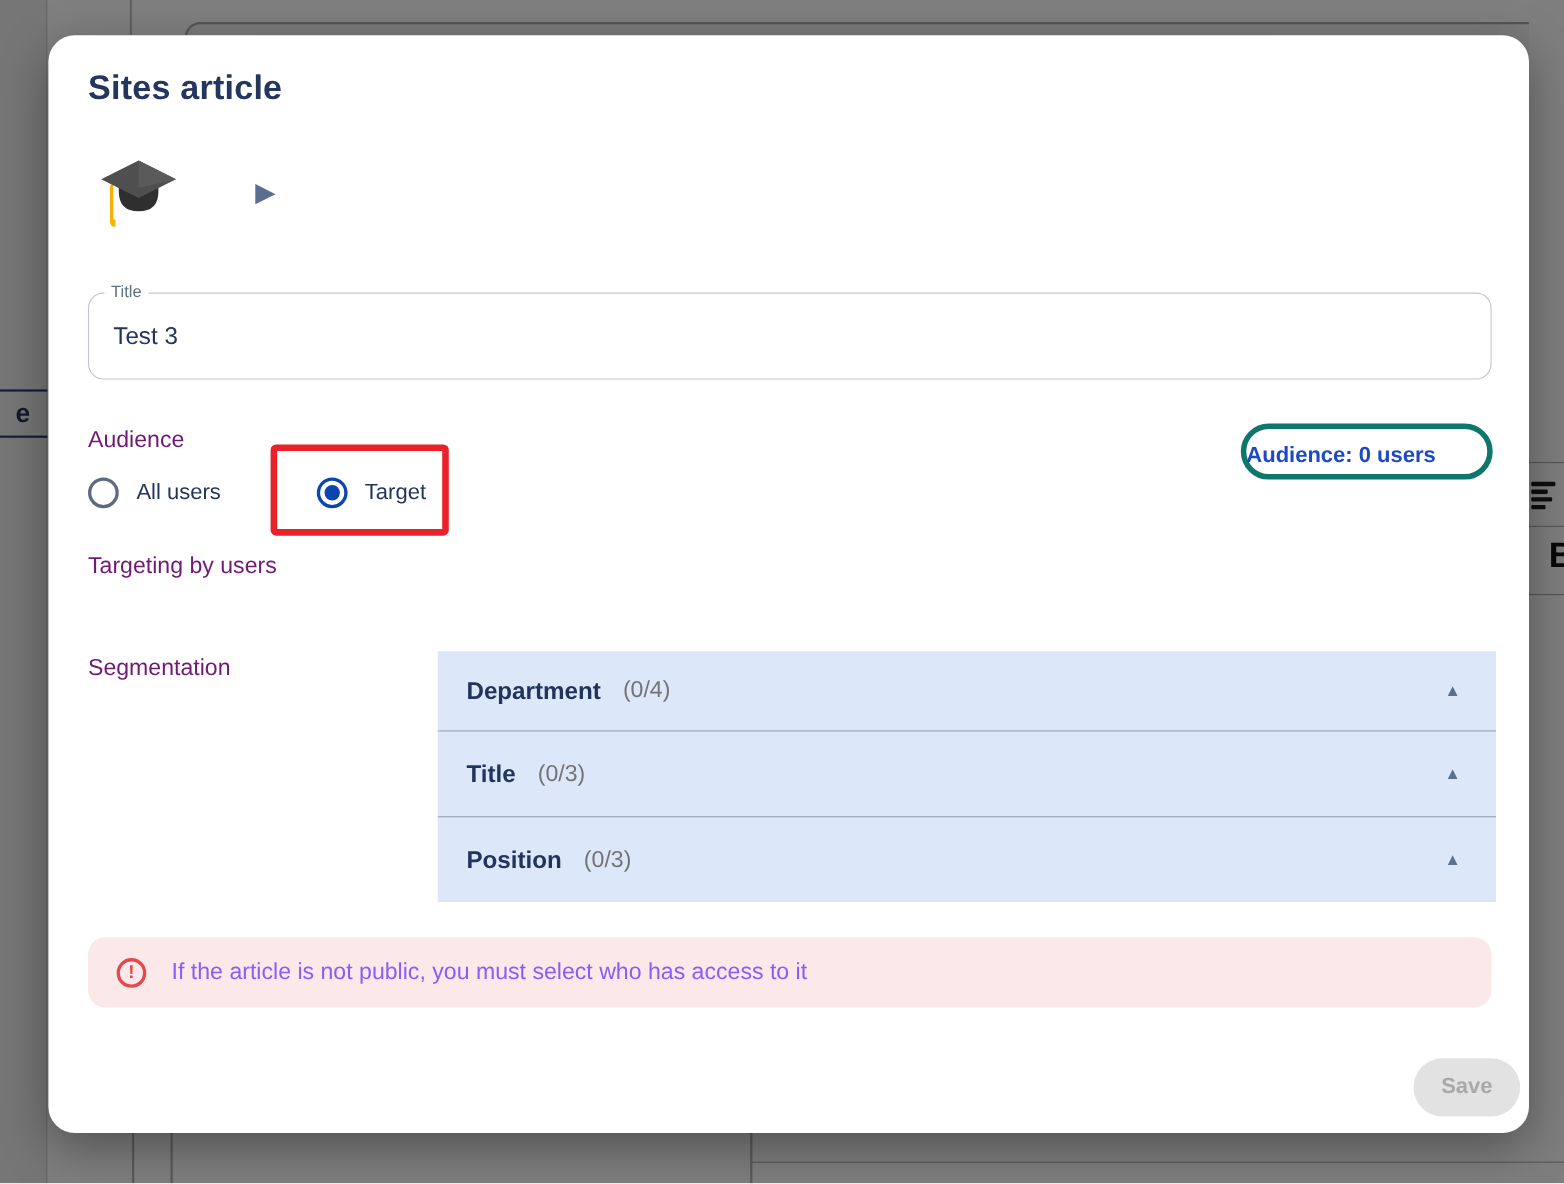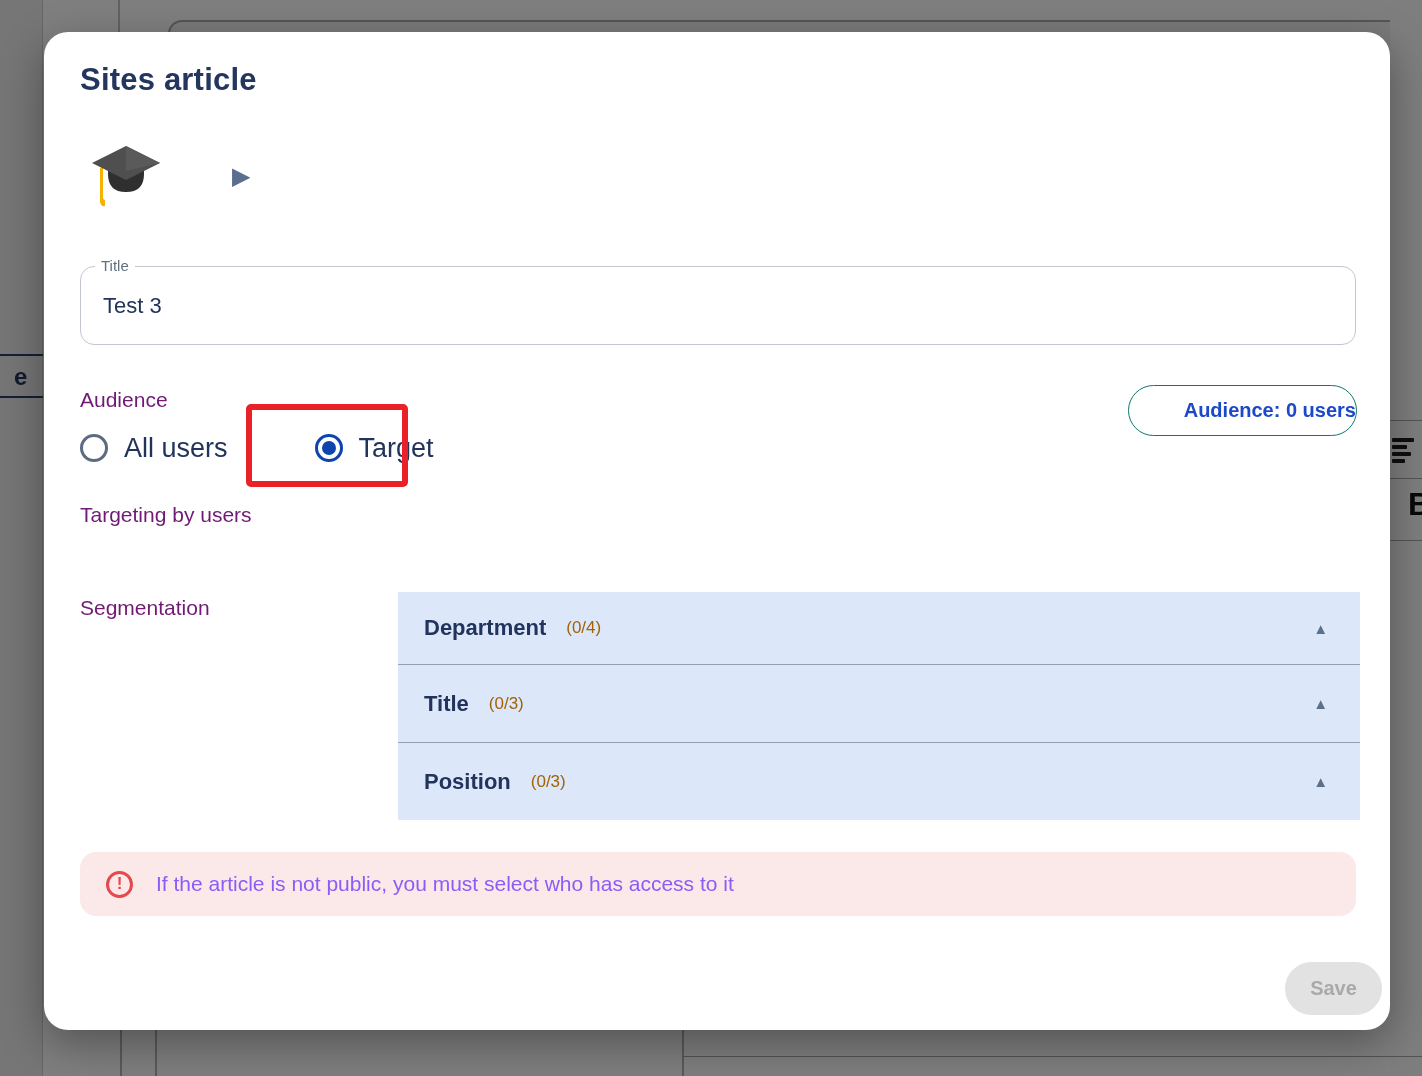--- a/index.html
+++ b/index.html
@@ -47,42 +47,42 @@
 
   .section-label { position: absolute; left: 36px; font-size: 21px; color: #701a75; }
 
   
   .radio-row { position: absolute; left: 36px; top: 398px; height: 36px; display: flex; align-items: center; }
   .radio-opt { display: flex; align-items: center; cursor: pointer; }
   .radio-circle { width: 28px; height: 28px; border-radius: 50%; border: 3px solid #5c6b82; background: #fff; position: relative; }
   .radio-opt.selected .radio-circle { border-color: #0d45ae; }
   .radio-opt.selected .radio-circle::after { content: ""; position: absolute; left: 50%; top: 50%;
         width: 14px; height: 14px; border-radius: 50%; background: #0d45ae; transform: translate(-50%,-50%); }
-  .radio-label { margin-left: 16px; font-size: 27px; color: #22345c; text-align: right; }
+  .radio-label { margin-left: 16px; font-size: 20px; color: #22345c; text-align: right; }
   .radio-opt + .radio-opt { margin-left: 87px; }
 
   .annotation-box { position: absolute; left: 202px; top: 372px; width: 162px; height: 83px;
                     border: 6px solid #e92229; border-radius: 5px; pointer-events: none; }
 
   .audience-btn { position: absolute; left: 1084px; top: 353px; width: 229px; height: 51px;
-                  border: 1px solid #0f766e; border-radius: 26px; background: #fff;
-                  color: #1c49c8; font-weight: bold; font-size: 20px; text-align: right; line-height: 49px; cursor: pointer; }
+                  border: 5px solid #0f766e; border-radius: 26px; background: #fff;
+                  color: #1c49c8; font-weight: bold; font-size: 20px; text-align: left; line-height: 49px; cursor: pointer; }
 
   .search-field { left: 354px; top: 461px; width: 958px; height: 81px; border-radius: 18px; }
   .search-field input { padding: 0 60px 0 22px; font-size: 22px; color: #22345c; }
   .search-field input::placeholder { color: #5f7183; opacity: 1; }
   .search-caret { position: absolute; right: 26px; top: 50%; transform: translateY(-58%);
                   font-size: 17px; color: #5c6b82; pointer-events: none; }
 
   
   .accordion { position: absolute; left: 354px; top: 560px; width: 962px; }
   .acc-row { position: relative; height: 72px; background: #dce8fa; display: flex; align-items: center; cursor: pointer; }
   .acc-row + .acc-row { border-top: 1px solid #93a1af; height: 78px; }
   .acc-name { margin-left: 26px; font-size: 22px; font-weight: bold; color: #22345c; }
-  .acc-count { margin-left: 20px; font-size: 17px; color: #a16207; }
+  .acc-count { margin-left: 20px; font-size: 21px; color: #737373; }
   .acc-caret { position: absolute; right: 32px; font-size: 15px; color: #5c7089; }
 
   
   .warning { position: absolute; left: 36px; top: 820px; width: 1276px; height: 64px;
              background: #fbe9e9; border-radius: 16px; display: flex; align-items: center; }
   .warn-icon { width: 27px; height: 27px; border-radius: 50%; border: 3px solid #e5484d;
                margin-left: 26px; flex: 0 0 auto; color: #e5484d; font-weight: bold; font-size: 17px;
                display: flex; align-items: center; justify-content: center; }
   .warn-text { margin-left: 23px; font-size: 21px; color: #8b5cf6; }
 

